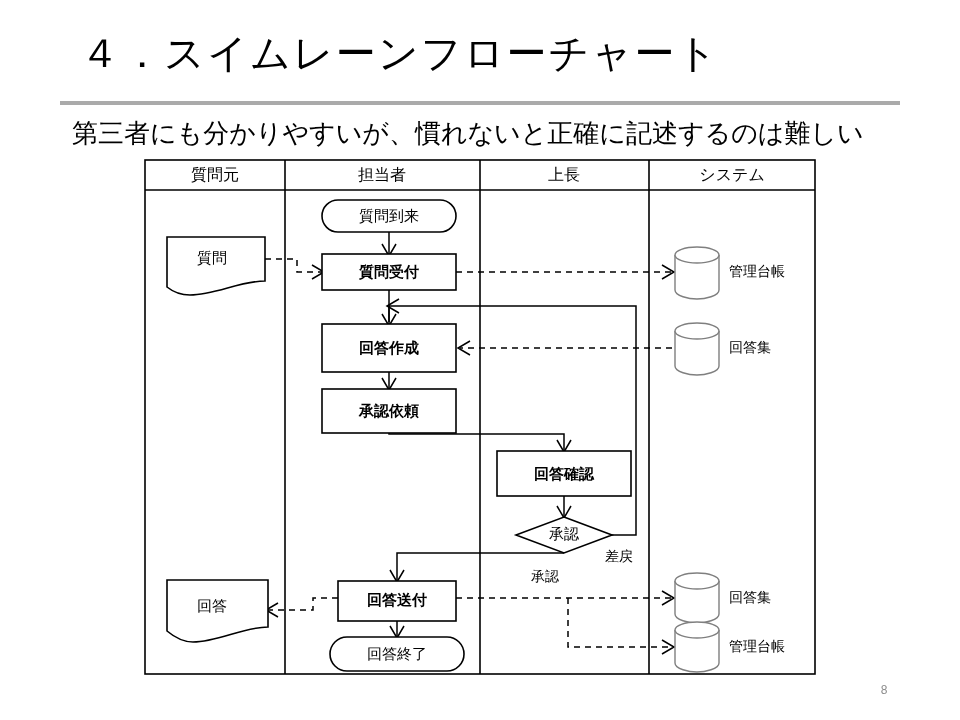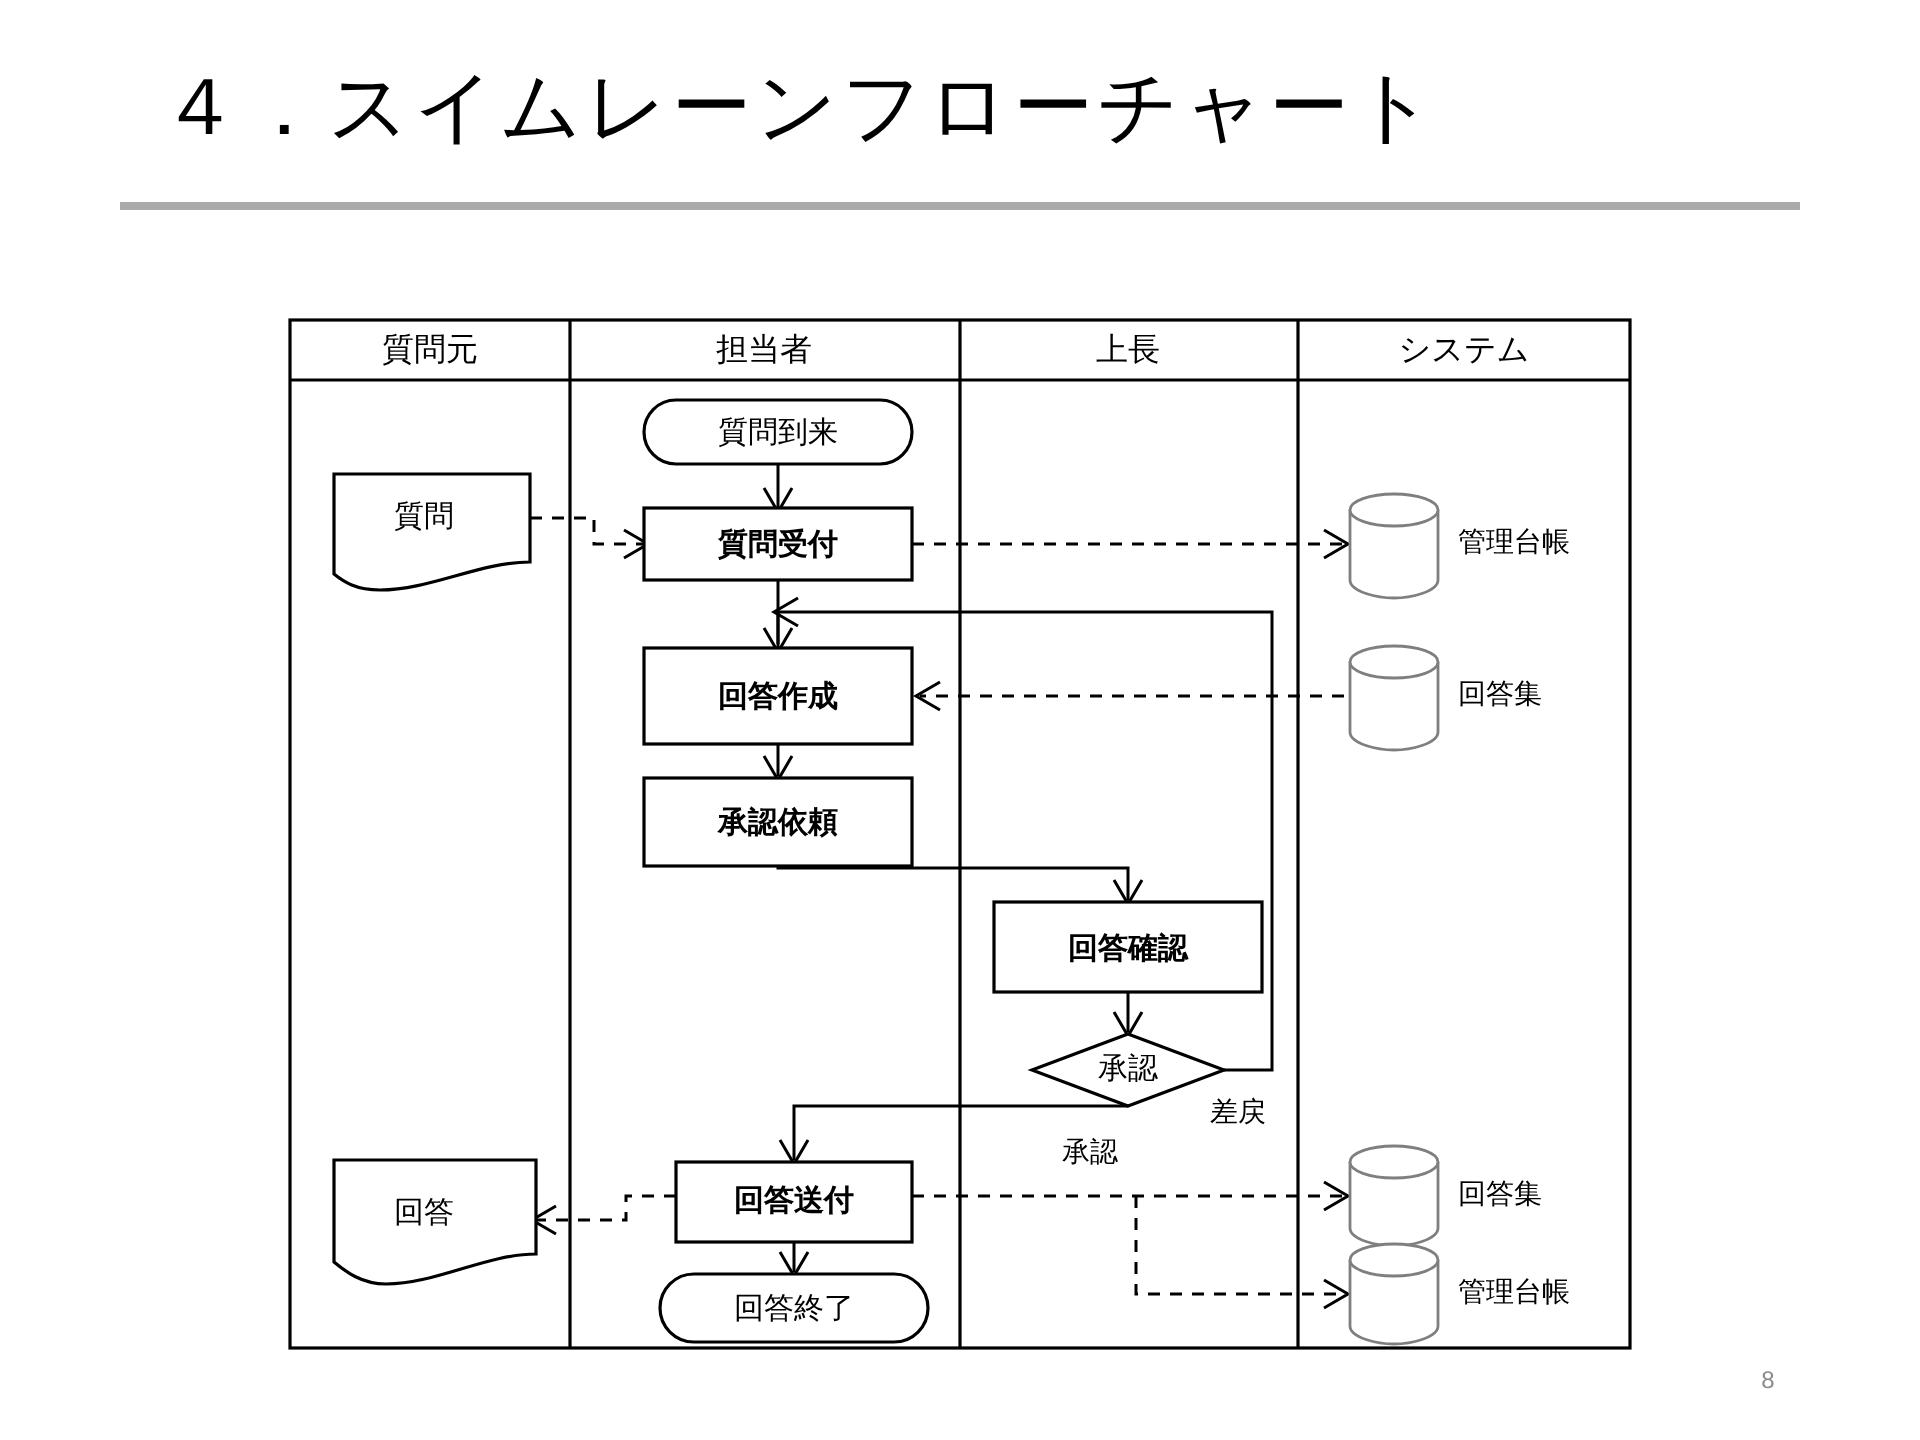--- a/index.html
+++ b/index.html
@@ -135,20 +135,21 @@
     stroke-width: 1.5;
   }
 </style>
 </head>
 <body>
 
 <div id="slide">
 
   <div class="slide-title">４．スイムレーンフローチャート</div>
   <div class="title-rule"></div>
+  <div class="subtitle">第三者にも分かりやすいが、慣れないと正確に記述するのは難しい</div>
 
   <svg id="diagram" viewBox="0 0 960 720">
 
     <g>
 
       <rect class="lane-line" x="145" y="160" width="670" height="514"></rect>
 
       <line class="lane-line" x1="145" y1="190" x2="815" y2="190"></line>
 
       <line class="lane-line" x1="285" y1="160" x2="285" y2="674"></line>

